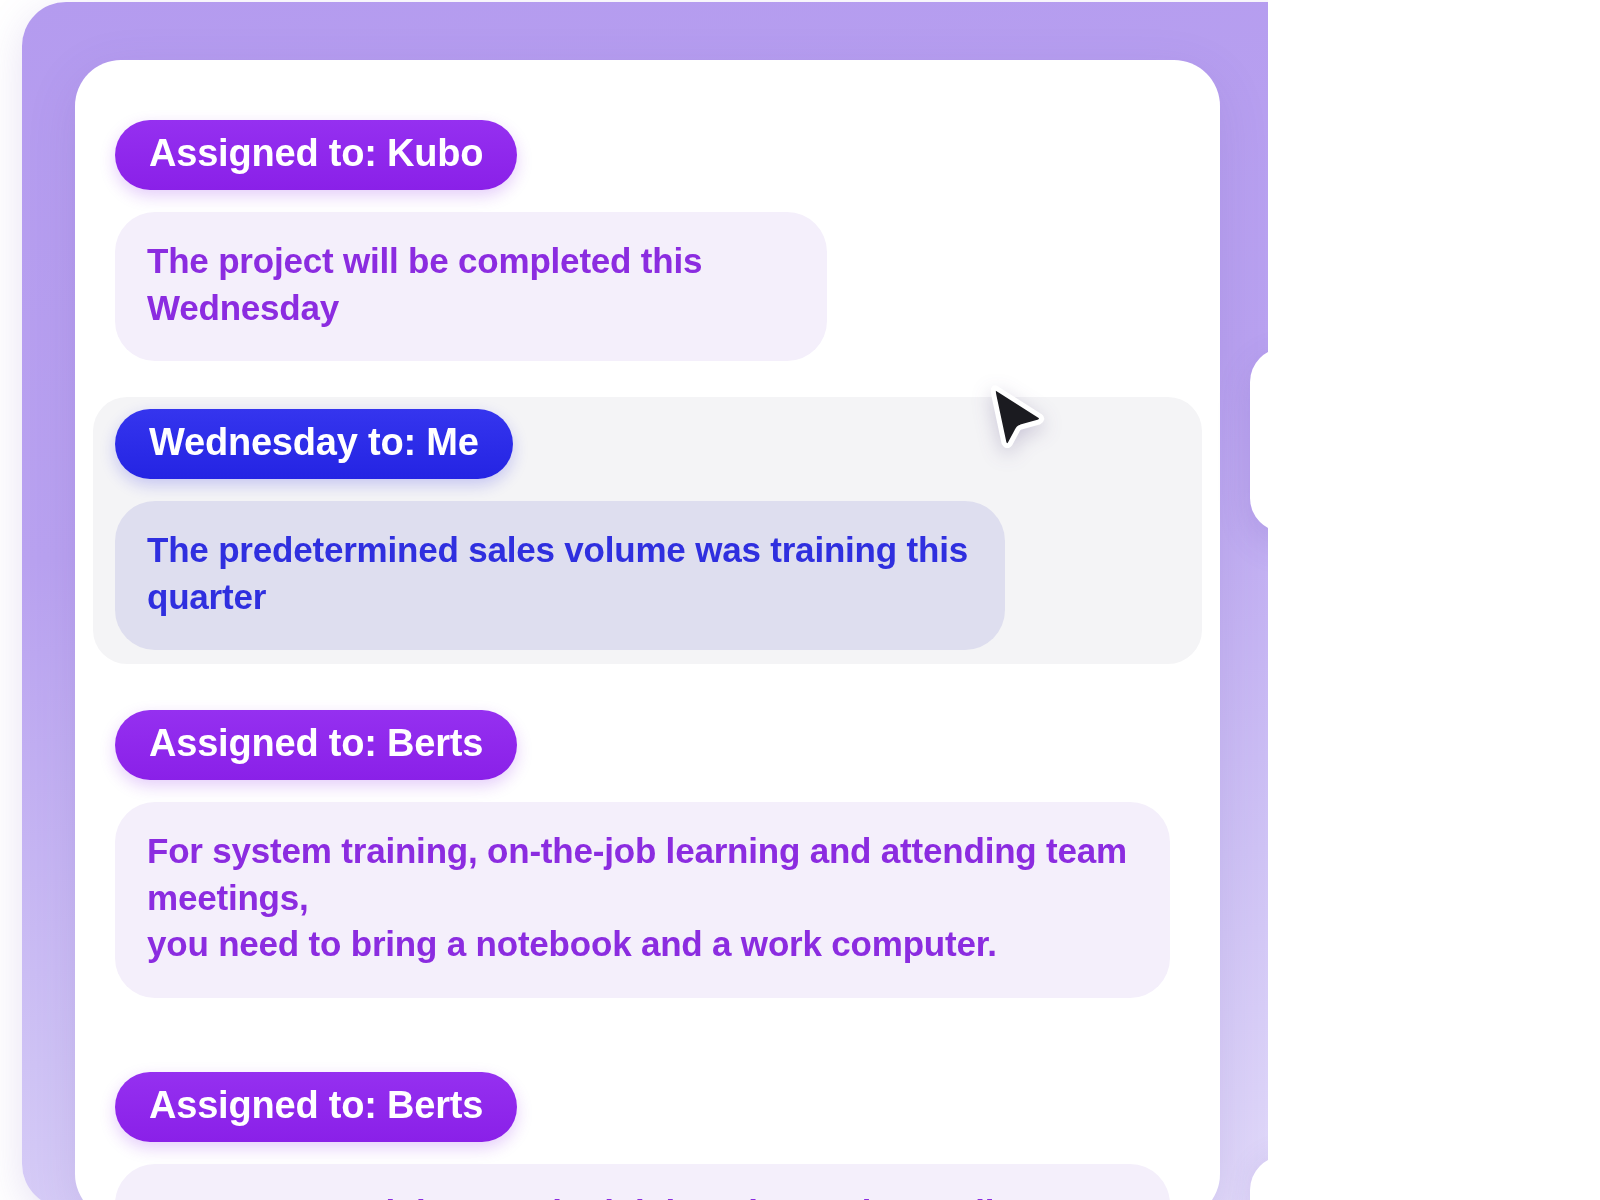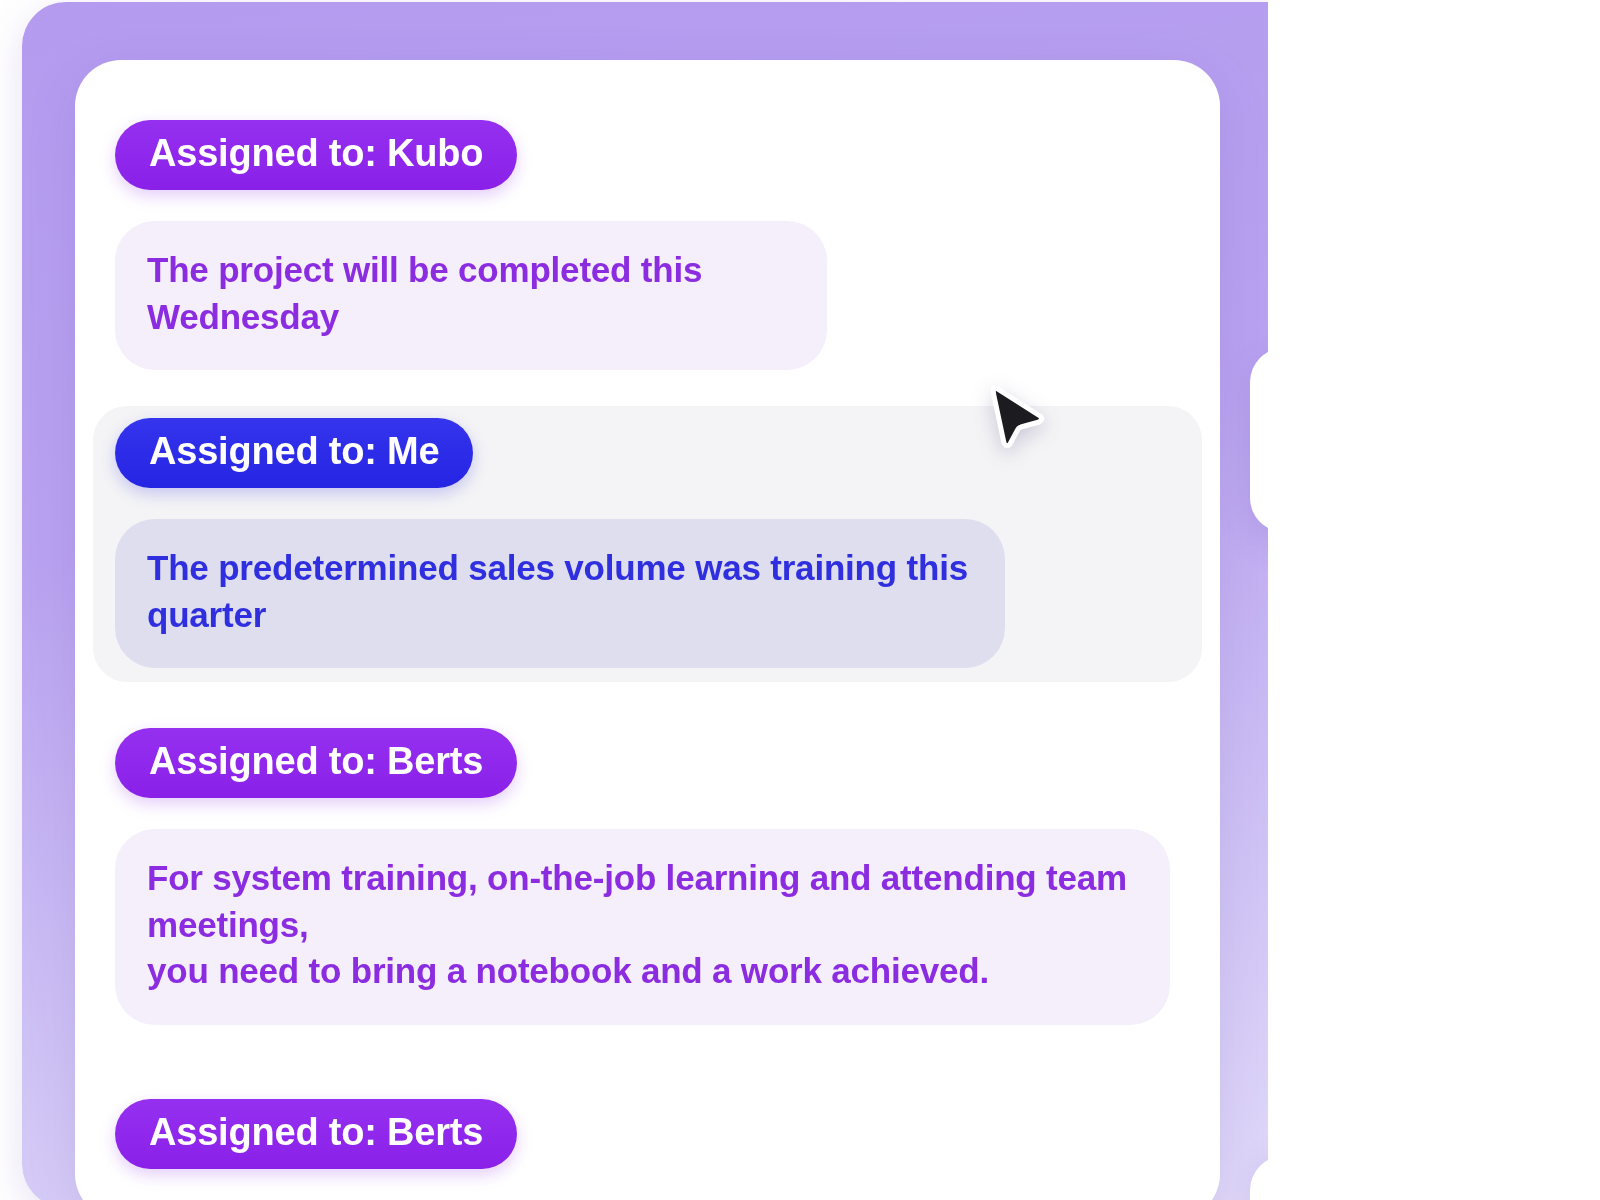--- a/index.html
+++ b/index.html
@@ -82,21 +82,21 @@
     background: linear-gradient(180deg, #9530f0 0%, #8a20e8 100%);
     box-shadow: 0 6px 16px rgba(138, 32, 232, 0.22);
   }
   .badge.blue {
     background: linear-gradient(180deg, #3535ee 0%, #2424e3 100%);
     box-shadow: 0 6px 16px rgba(38, 38, 226, 0.22);
   }
 
   
   .bubble {
-    margin-top: 31px;
+    margin-top: 22px;
     border-radius: 40px;
     padding: 26px 32px 30px 32px;
     font-size: 35px;
     font-weight: 600;
     line-height: 1.33;
     letter-spacing: -0.2px;
     box-sizing: border-box;
   }
   .bubble.purple {
     background: #f4efface;
@@ -177,33 +177,33 @@
       <div class="task-row">
         <div class="badge purple">Assigned to: Kubo</div>
         <div class="bubble purple w-narrow">
           <span class="line">The project will be completed this Wednesday</span>
         </div>
       </div>
 
       <div class="row-gap-a"></div>
 
       <div class="task-row hovered">
-        <div class="badge blue">Assigned to: Me</div>
+        <div class="badge blue">Wednesday to: Me</div>
         <div class="bubble blue w-mid">
           <span class="line">The predetermined sales volume was training this quarter</span>
         </div>
       </div>
 
       <div class="row-gap-b"></div>
 
       <div class="task-row">
         <div class="badge purple">Assigned to: Berts</div>
         <div class="bubble purple w-wide">
           <span class="line">For system training, on-the-job learning and attending team meetings,</span>
-          <span class="line">you need to bring a notebook and a work achieved.</span>
+          <span class="line">you need to bring a notebook and a work computer.</span>
         </div>
       </div>
 
       <div class="row-gap-c"></div>
 
       <div class="task-row">
         <div class="badge purple">Assigned to: Berts</div>
         <div class="bubble purple w-wide">
           <span class="line">For system training, on-the-job learning and attending team meetings,</span>
 

